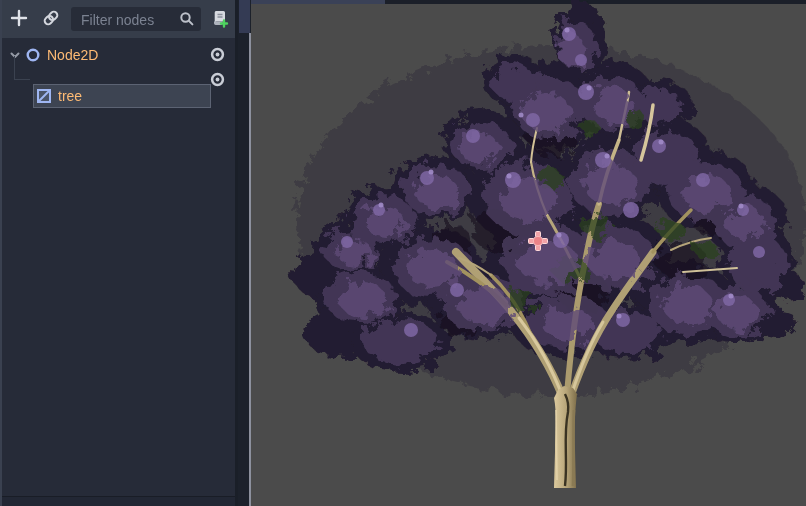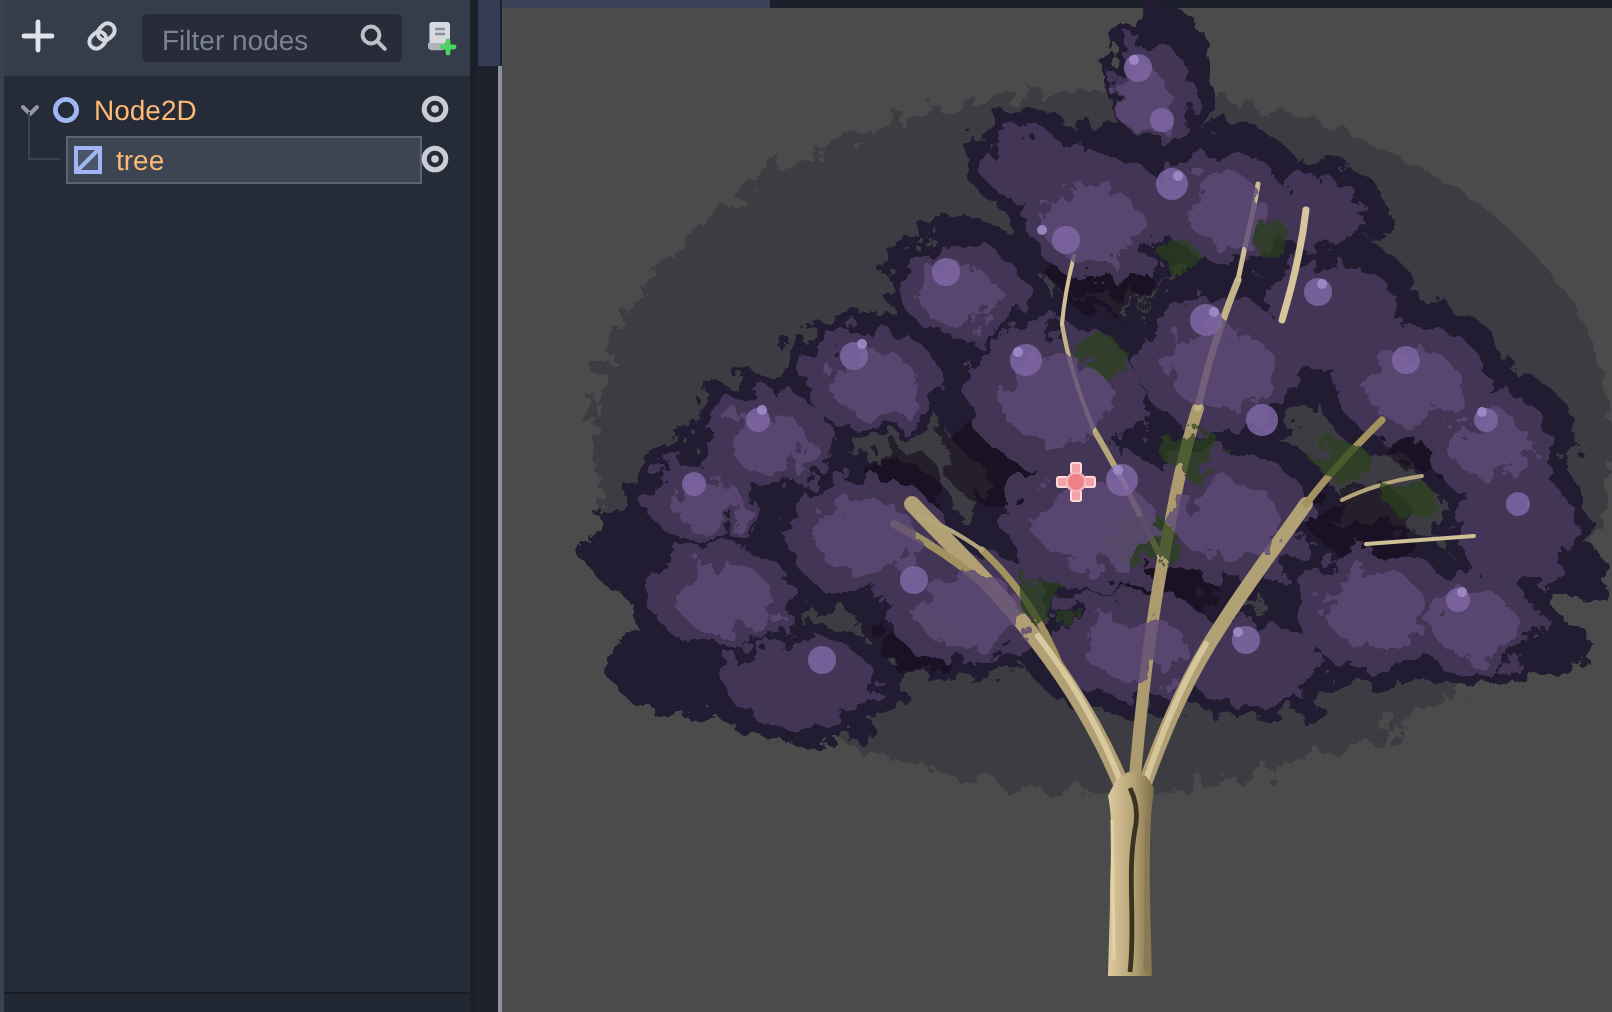--- a/index.html
+++ b/index.html
@@ -27,21 +27,21 @@
   .dock-tree{position:absolute;left:2px;top:38px;width:233px;height:459px;background:#262b38;padding-top:4px;box-sizing:border-box;}
   .tree-row{position:relative;height:25px;display:flex;align-items:center;}
   .row-chevron{width:14px;height:14px;margin-left:6px;background:transparent;border:none;padding:0;
                display:flex;align-items:center;justify-content:center;}
   .row-icon{width:16px;height:16px;margin-left:3px;display:flex;align-items:center;justify-content:center;}
   .row-label{margin-left:6px;color:#fdba74;font-size:14px;white-space:nowrap;}
   .eye-btn{position:absolute;right:7px;top:2px;width:21px;height:21px;background:transparent;border:none;
            padding:0;display:flex;align-items:center;justify-content:center;}
   .conn-v{position:absolute;left:12px;top:-11px;width:1px;height:23px;background:#3b4250;}
   .conn-h{position:absolute;left:12px;top:12px;width:16px;height:1px;background:#3b4250;}
-  .sel-box{position:absolute;left:31px;top:1px;width:176px;height:22px;background:#3d4452;
+  .sel-box{position:absolute;left:31px;top:17px;width:176px;height:22px;background:#3d4452;
            border:1px solid #5c6373;display:flex;align-items:center;}
   .sel-box .row-icon{margin-left:2px;}
   .dock-bottom{position:absolute;left:2px;bottom:0;width:233px;height:9px;background:#222734;border-top:1px solid #191d26;}
   
   .gutter{position:absolute;left:238px;top:0;width:13px;height:506px;background:#1c212b;}
   .gutter-top{position:absolute;left:239px;top:0;width:11px;height:33px;background:#343b54;}
   .gutter-line{position:absolute;left:249px;top:33px;width:2px;height:473px;background:#8d919e;}
   
   .viewport{position:absolute;left:251px;top:0;width:555px;height:506px;background:#4b4b4b;overflow:hidden;}
   .strip-blue{position:absolute;left:-2px;top:0;width:136px;height:4px;background:#3a4157;}

